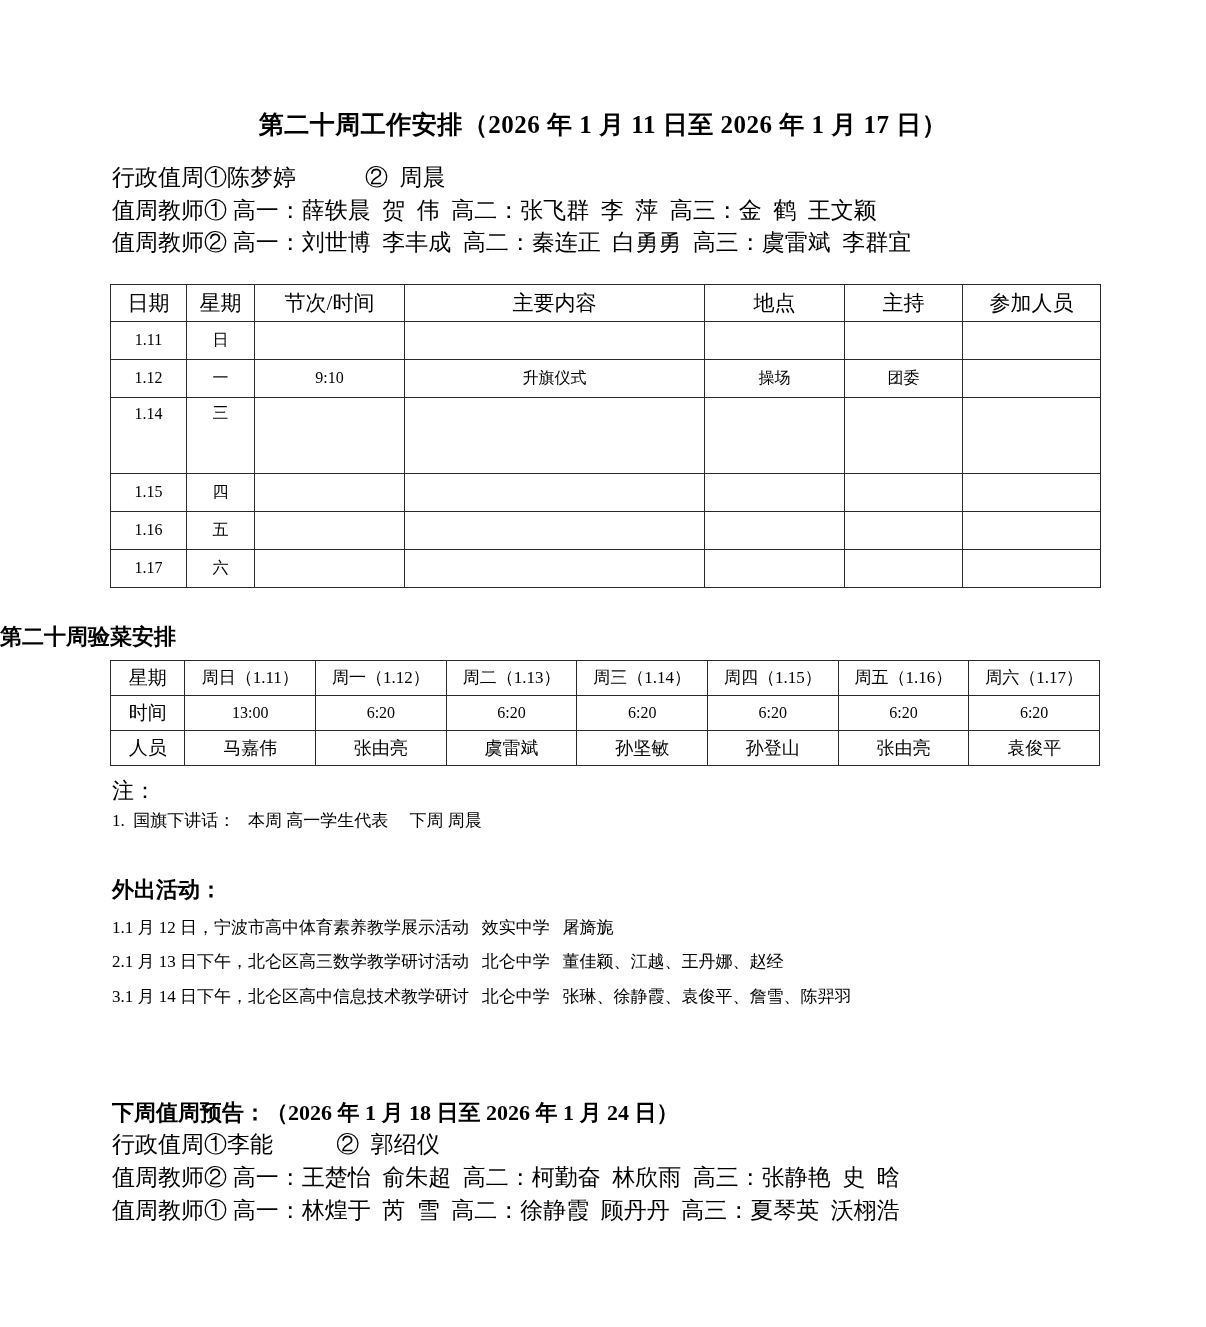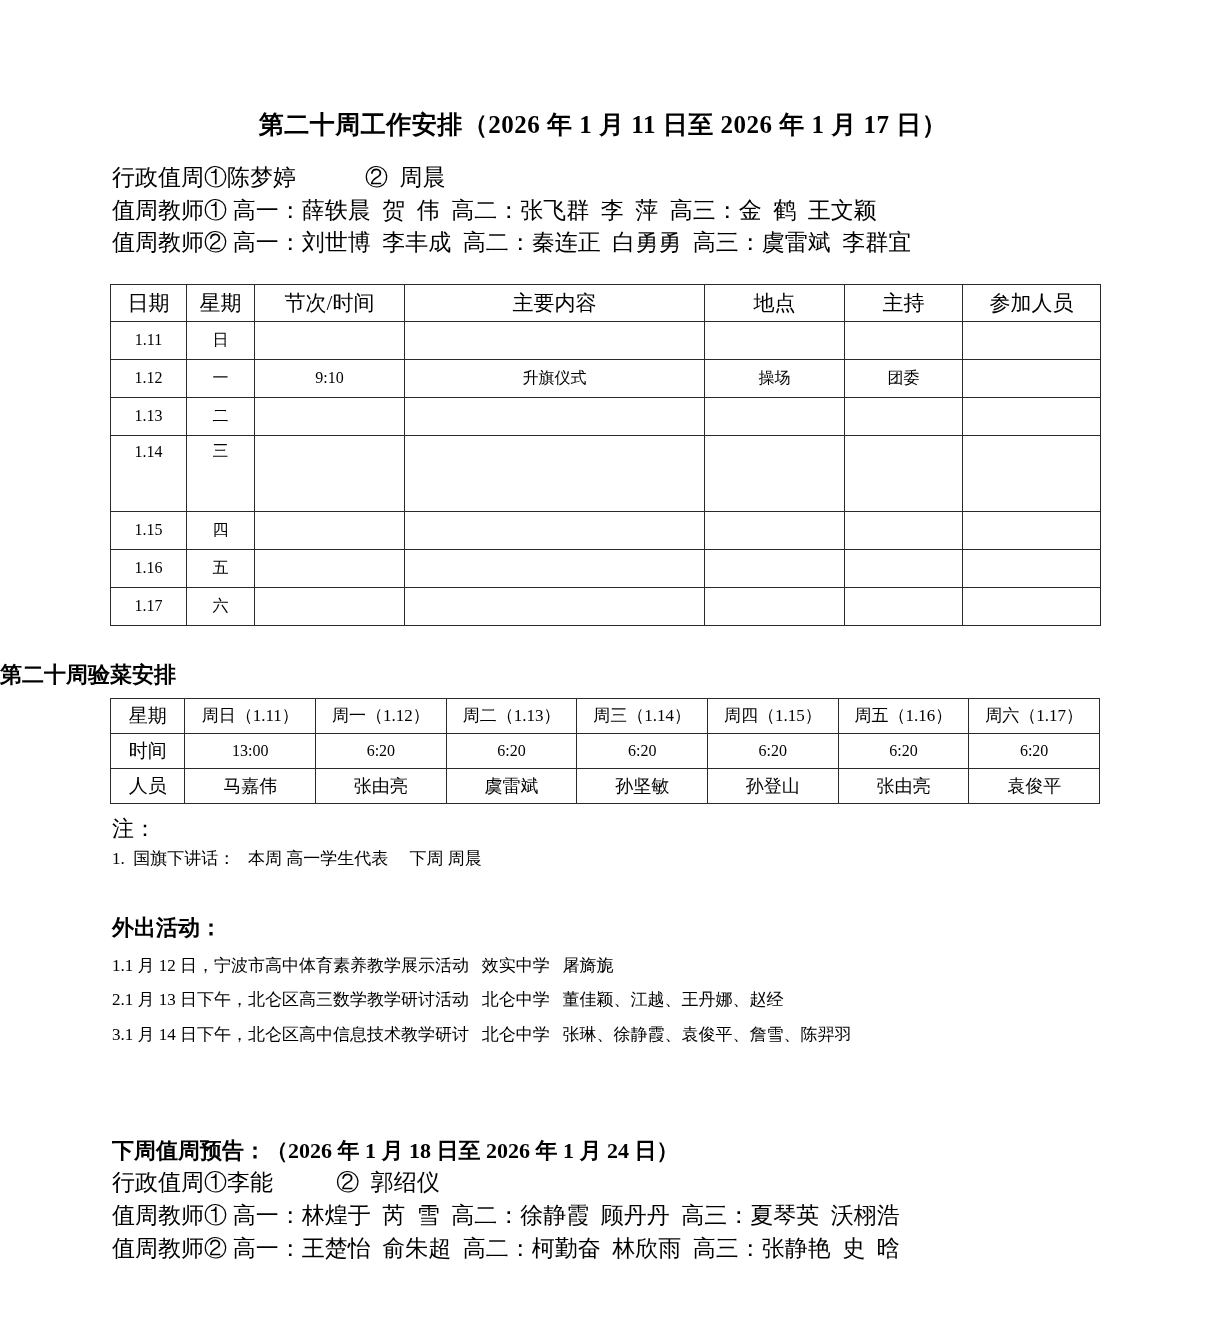--- a/index.html
+++ b/index.html
@@ -213,29 +213,20 @@
         </tr>
         <tr class="r-h38">
           <td class="cell-num">1.12</td>
           <td class="cell-cn">一</td>
           <td class="cell-num">9:10</td>
           <td class="cell-cn">升旗仪式</td>
           <td class="cell-cn">操场</td>
           <td class="cell-cn">团委</td>
           <td class="cell-cn"></td>
         </tr>
-        <tr class="r-h38">
-          <td class="cell-num">1.13</td>
-          <td class="cell-cn">二</td>
-          <td class="cell-num"></td>
-          <td class="cell-cn"></td>
-          <td class="cell-cn"></td>
-          <td class="cell-cn"></td>
-          <td class="cell-cn"></td>
-        </tr>
         <tr class="r-h76">
           <td class="cell-num" style="vertical-align:top;padding-top:7px">1.14</td>
           <td class="cell-cn" style="vertical-align:top;padding-top:5px">三</td>
           <td class="cell-num"></td>
           <td class="cell-cn"></td>
           <td class="cell-cn"></td>
           <td class="cell-cn"></td>
           <td class="cell-cn"></td>
         </tr>
         <tr class="r-h38">
@@ -326,17 +317,17 @@
   <div class="outside">
     <div class="outside-title">外出活动：</div>
     <div class="outside-item">1.1 月 12 日，宁波市高中体育素养教学展示活动   效实中学   屠旖旎</div>
     <div class="outside-item">2.1 月 13 日下午，北仑区高三数学教学研讨活动   北仑中学   董佳颖、江越、王丹娜、赵经</div>
     <div class="outside-item">3.1 月 14 日下午，北仑区高中信息技术教学研讨   北仑中学   张琳、徐静霞、袁俊平、詹雪、陈羿羽</div>
   </div>
 
   <div class="forecast">
     <div class="forecast-title">下周值周预告：（2026 年 1 月 18 日至 2026 年 1 月 24 日）</div>
     <div class="forecast-line">行政值周①李能           ②  郭绍仪</div>
+    <div class="forecast-line">值周教师② 高一：王楚怡  俞朱超  高二：柯勤奋  林欣雨  高三：张静艳  史  晗</div>
     <div class="forecast-line">值周教师① 高一：林煌于  芮  雪  高二：徐静霞  顾丹丹  高三：夏琴英  沃栩浩</div>
-    <div class="forecast-line">值周教师② 高一：王楚怡  俞朱超  高二：柯勤奋  林欣雨  高三：张静艳  史  晗</div>
   </div>
 
 </div>
 
 </body></html>

